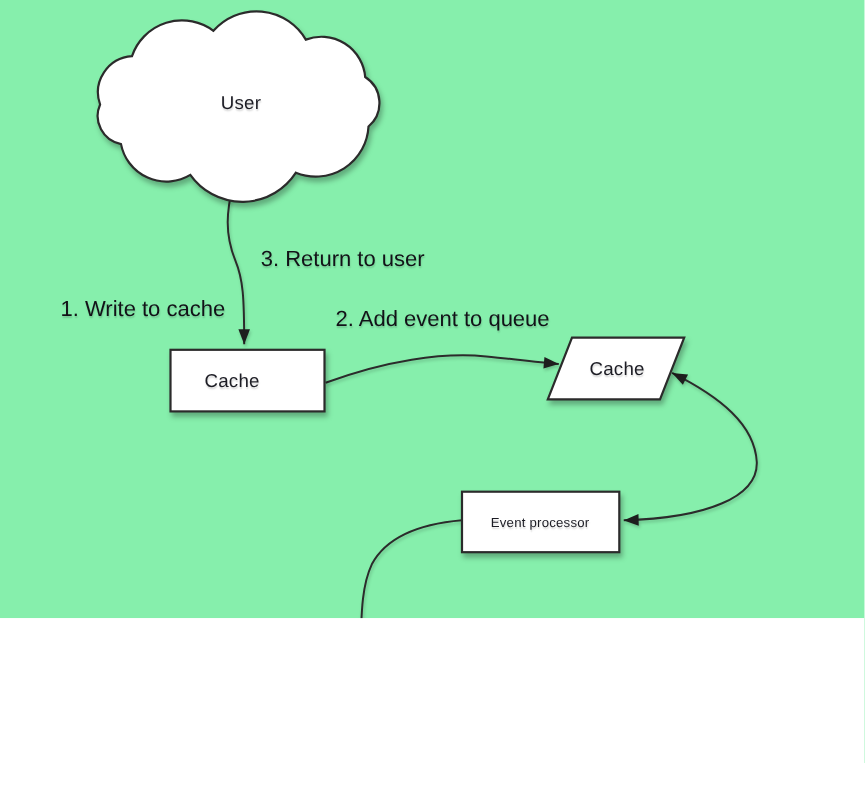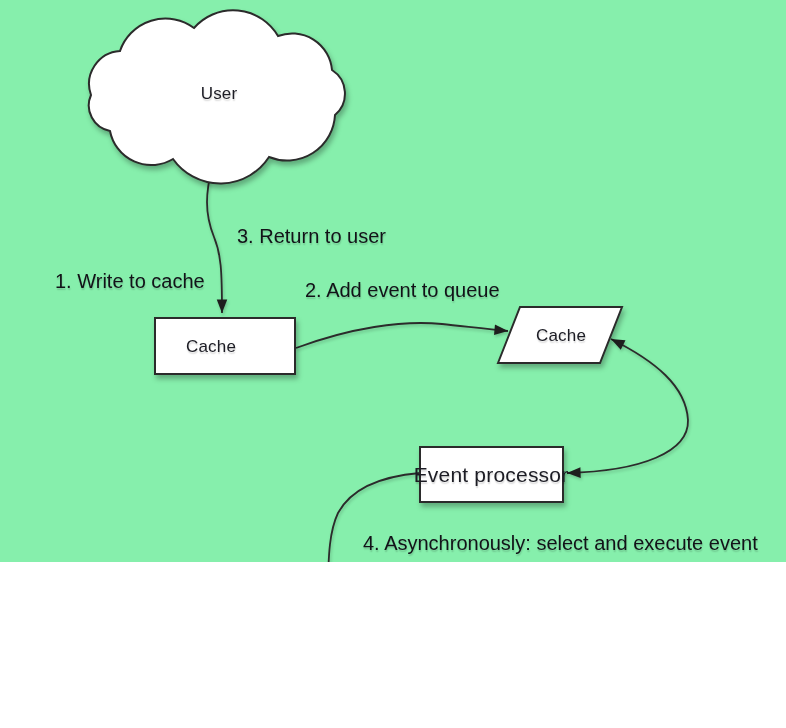--- a/index.html
+++ b/index.html
@@ -18,21 +18,21 @@
   .edge  { fill: none; stroke: #2b2b2b; stroke-width: 1.8; }
   .node-label {
     position: absolute;
     transform: translate(-50%, -50%);
     font-size: 17px;
     color: #1c1c24;
     white-space: nowrap;
     text-shadow: 0.5px 2px 1.5px rgba(0,0,0,0.16);
     letter-spacing: 0.2px;
   }
-  .node-label.small { font-size: 21px; }
+  .node-label.small { font-size: 12px; }
   .edge-label {
     position: absolute;
     font-size: 20px;
     line-height: 1;
     color: #121218;
     white-space: nowrap;
     text-shadow: 0.5px 2px 1.5px rgba(0,0,0,0.16);
   }
 </style>
 </head>
@@ -70,15 +70,14 @@
 
   <div class="node-label" style="left:219px; top:94px;">User</div>
   <div class="node-label" style="left:211px; top:347px;">Cache</div>
   <div class="node-label" style="left:561px; top:336px;">Cache</div>
   <div class="node-label small" style="left:491px; top:475px;">Event processor</div>
   <div class="node-label small" style="left:313px; top:656px;">DB</div>
 
   <div class="edge-label" style="left:55px; top:271px;">1. Write to cache</div>
   <div class="edge-label" style="left:305px; top:280px;">2. Add event to queue</div>
   <div class="edge-label" style="left:237px; top:226px;">3. Return to user</div>
-  <div class="edge-label" style="left:363px; top:533px;">4. Asynchronously: select and execute event</div>
 
 </div>
 
 </body></html>

